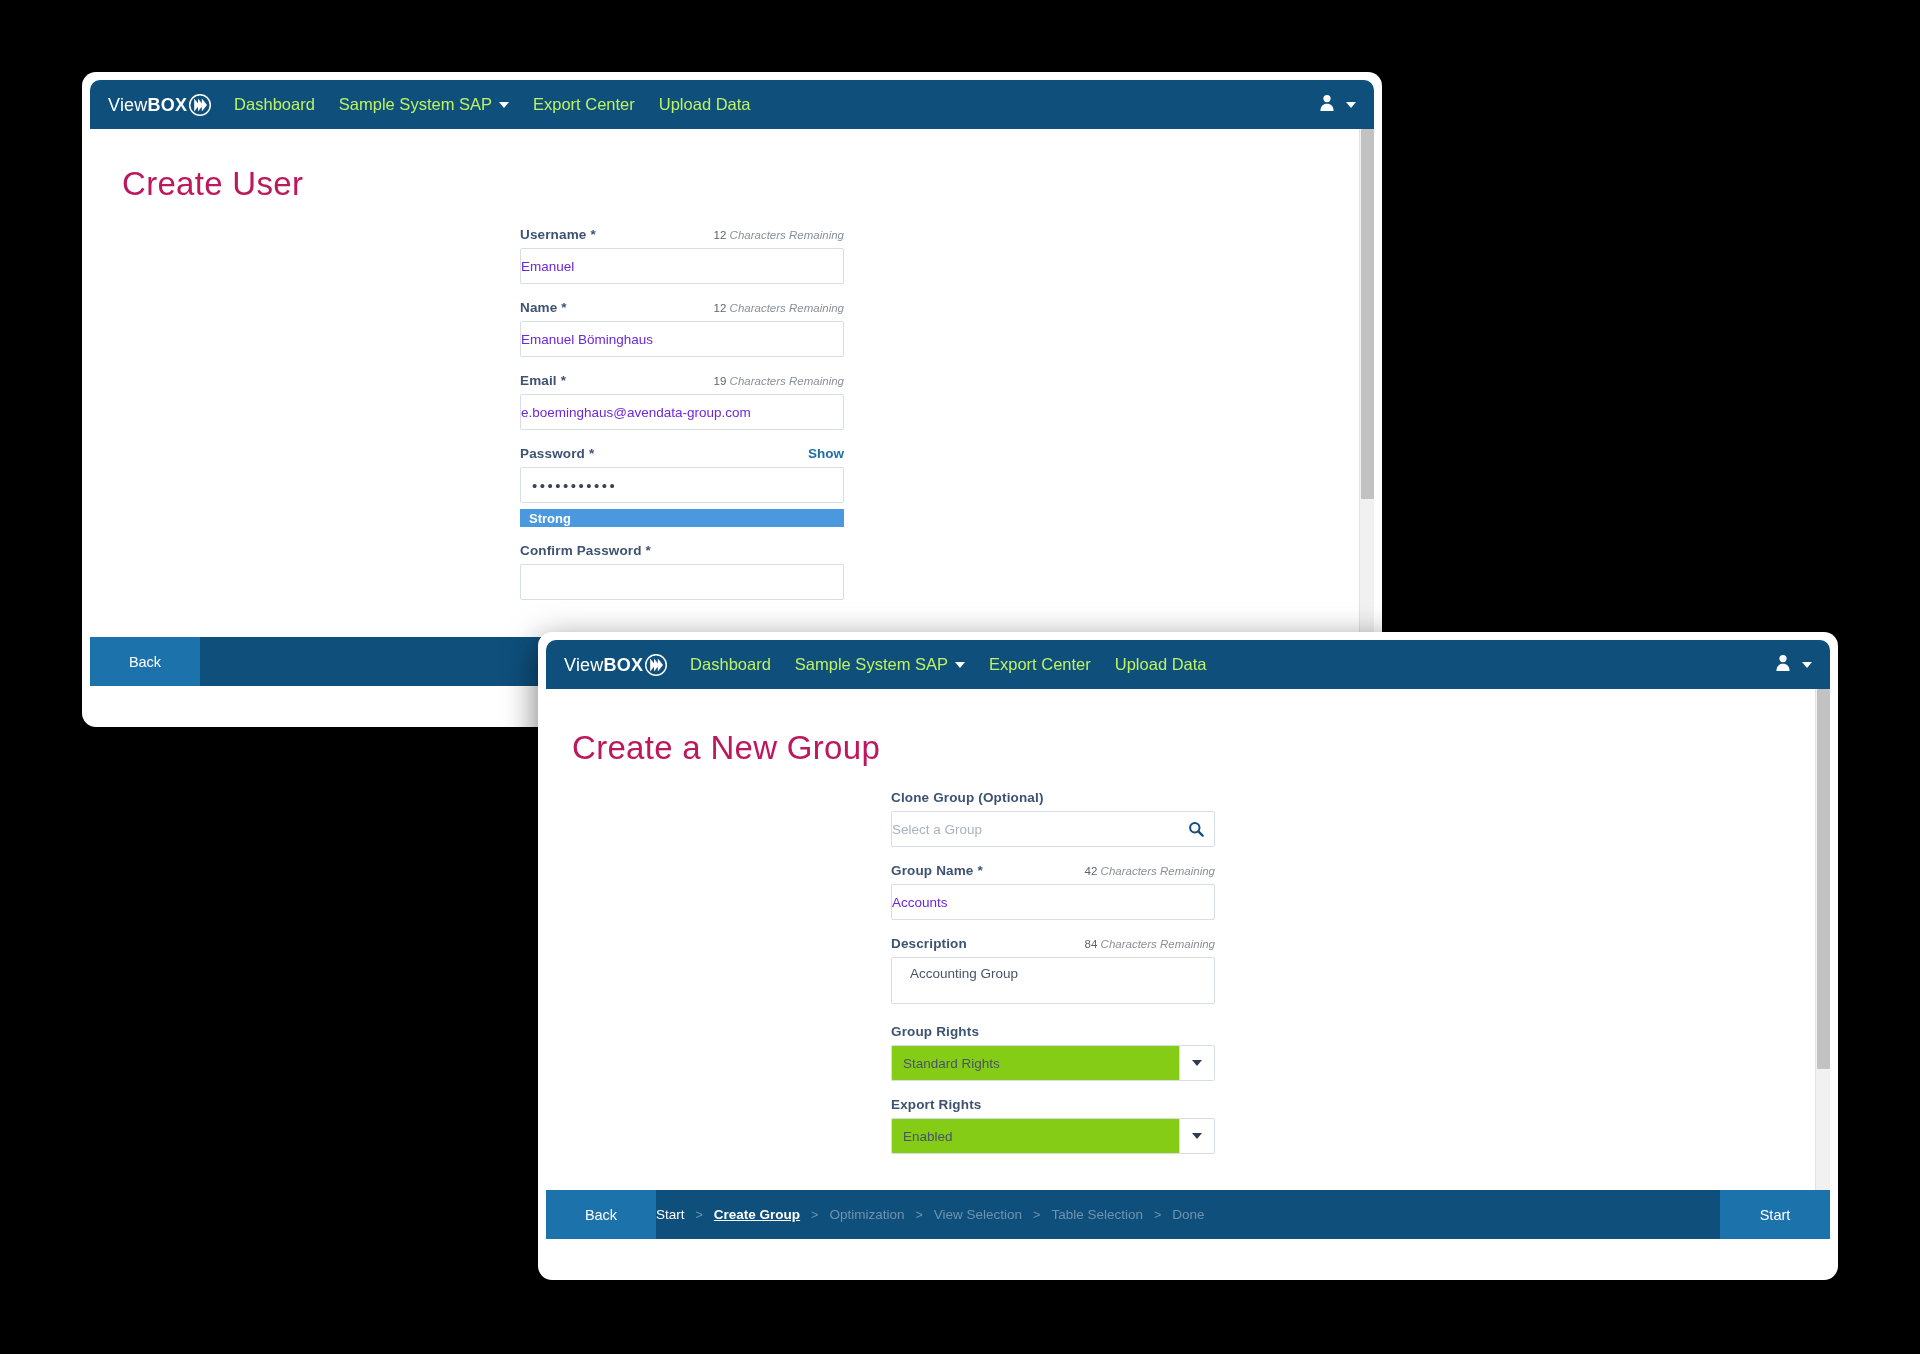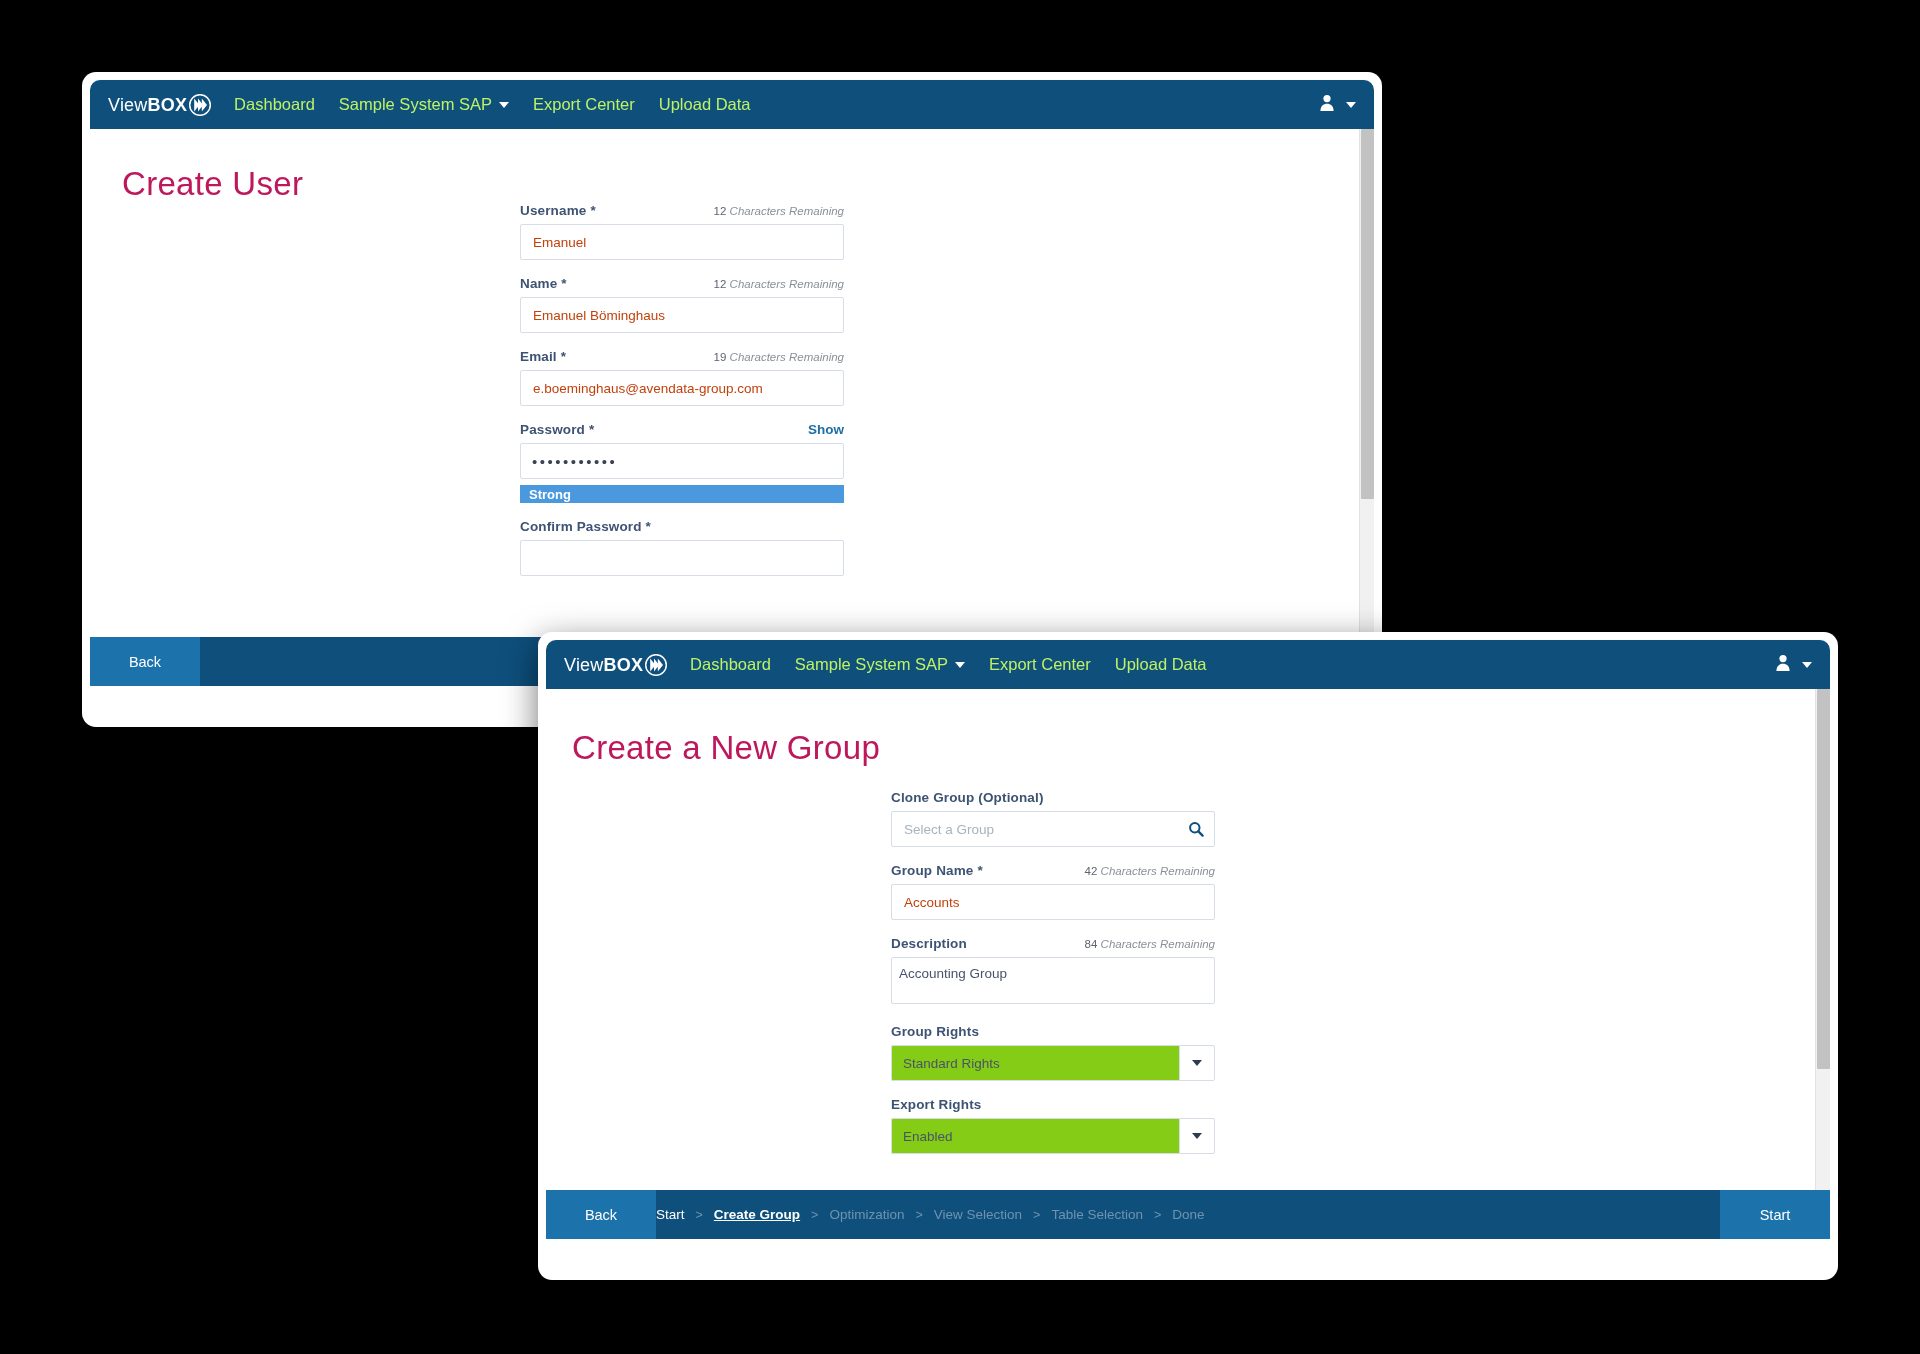--- a/index.html
+++ b/index.html
@@ -95,21 +95,21 @@
     font-size: 33px;
     font-weight: 300;
     color: #be185d;
     margin: 36px 0 0 32px;
     letter-spacing: .3px;
   }
   .page-title-group { margin-left: 26px; margin-top: 40px; }
 
   
   .form-col { margin: 0 auto; }
-  .form-user  { width: 324px; margin-left: 430px; }
+  .form-user  { width: 324px; margin-left: 430px; margin-top: 24px; }
   .form-group-col { width: 324px; margin-left: 345px; margin-top: 23px; }
 
   .field { margin-bottom: 16px; }
   .field-head {
     display: flex;
     align-items: baseline;
     justify-content: space-between;
     margin-bottom: 6px;
   }
   .field-label {
@@ -133,22 +133,22 @@
     cursor: pointer;
   }
 
   .input {
     width: 100%;
     height: 36px;
     border: 1px solid #d6dde6;
     background: #ffffff;
     border-radius: 2px;
     font-size: 13.5px;
-    color: #c2410c;
-    padding: 0 12px;
+    color: #6d28d9;
+    padding: 0 0;
     font-family: "Liberation Sans", sans-serif;
     outline: none;
   }
   .input::placeholder { color: #a9b2bd; }
   .input-search-wrap { position: relative; }
   .input-search-wrap .input { padding-right: 34px; }
   .search-icon {
     position: absolute;
     right: 11px; top: 50%;
     transform: translateY(-50%);
@@ -178,21 +178,21 @@
     font-size: 13px;
     font-weight: 700;
   }
   .textarea {
     width: 100%;
     height: 47px;
     border: 1px solid #d6dde6;
     border-radius: 2px;
     font-size: 13.5px;
     color: #49546a;
-    padding: 8px 7px;
+    padding: 8px 18px;
     resize: none;
     font-family: "Liberation Sans", sans-serif;
     outline: none;
   }
   .select-wrap { display: flex; width: 100%; }
   .select-box {
     flex: 1;
     height: 36px;
     border: 1px solid #d6dde6;
     border-right: none;

